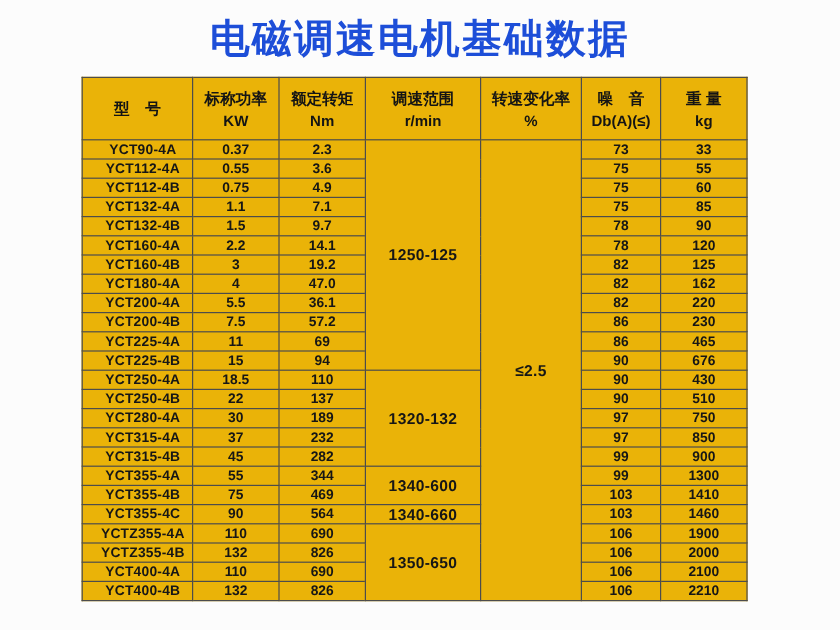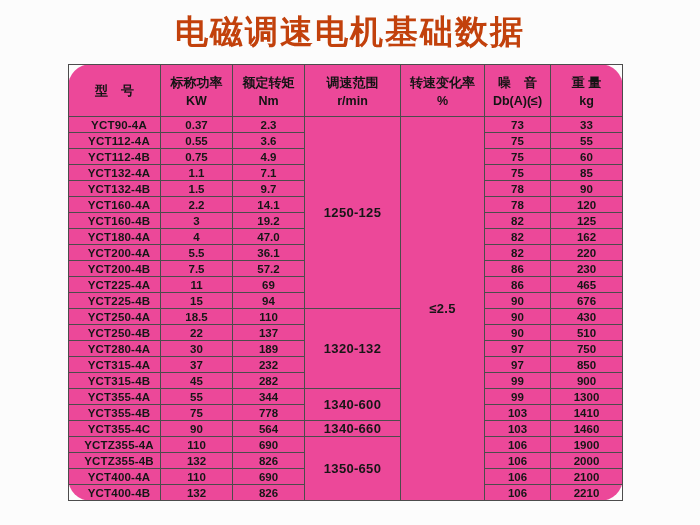--- a/index.html
+++ b/index.html
@@ -19,29 +19,28 @@
     height: 525px;
     position: relative;
   }
   .title {
     margin: 11px 0 0 0;
     font-size: 33px;
     line-height: 41px;
     font-weight: bold;
     text-align: center;
     letter-spacing: 2px;
-    color: #c2410c;
+    color: #1d4ed8;
   }
   table.motor-table {
     border-collapse: collapse;
     table-layout: fixed;
     margin: 12px 0 0 68px;
     width: 554px;
-    background: #ec4899;
-    border-radius: 23px;
+    background: #eab308;
   }
   table.motor-table th,
   table.motor-table td {
     border: 1px solid #4c4c4c;
     padding: 0;
     font-weight: bold;
     overflow: hidden;
     white-space: nowrap;
   }
   thead th {
@@ -249,21 +248,21 @@
           <td class="model-cell">YCT355-4A</td>
           <td class="kw-cell">55</td>
           <td class="nm-cell">344</td>
           <td class="speed-range-cell" rowspan="2">1340-600</td>
           <td class="noise-cell">99</td>
           <td class="weight-cell">1300</td>
         </tr>
         <tr>
           <td class="model-cell">YCT355-4B</td>
           <td class="kw-cell">75</td>
-          <td class="nm-cell">778</td>
+          <td class="nm-cell">469</td>
           <td class="noise-cell">103</td>
           <td class="weight-cell">1410</td>
         </tr>
         <tr>
           <td class="model-cell">YCT355-4C</td>
           <td class="kw-cell">90</td>
           <td class="nm-cell">564</td>
           <td class="speed-range-cell">1340-660</td>
           <td class="noise-cell">103</td>
           <td class="weight-cell">1460</td>

